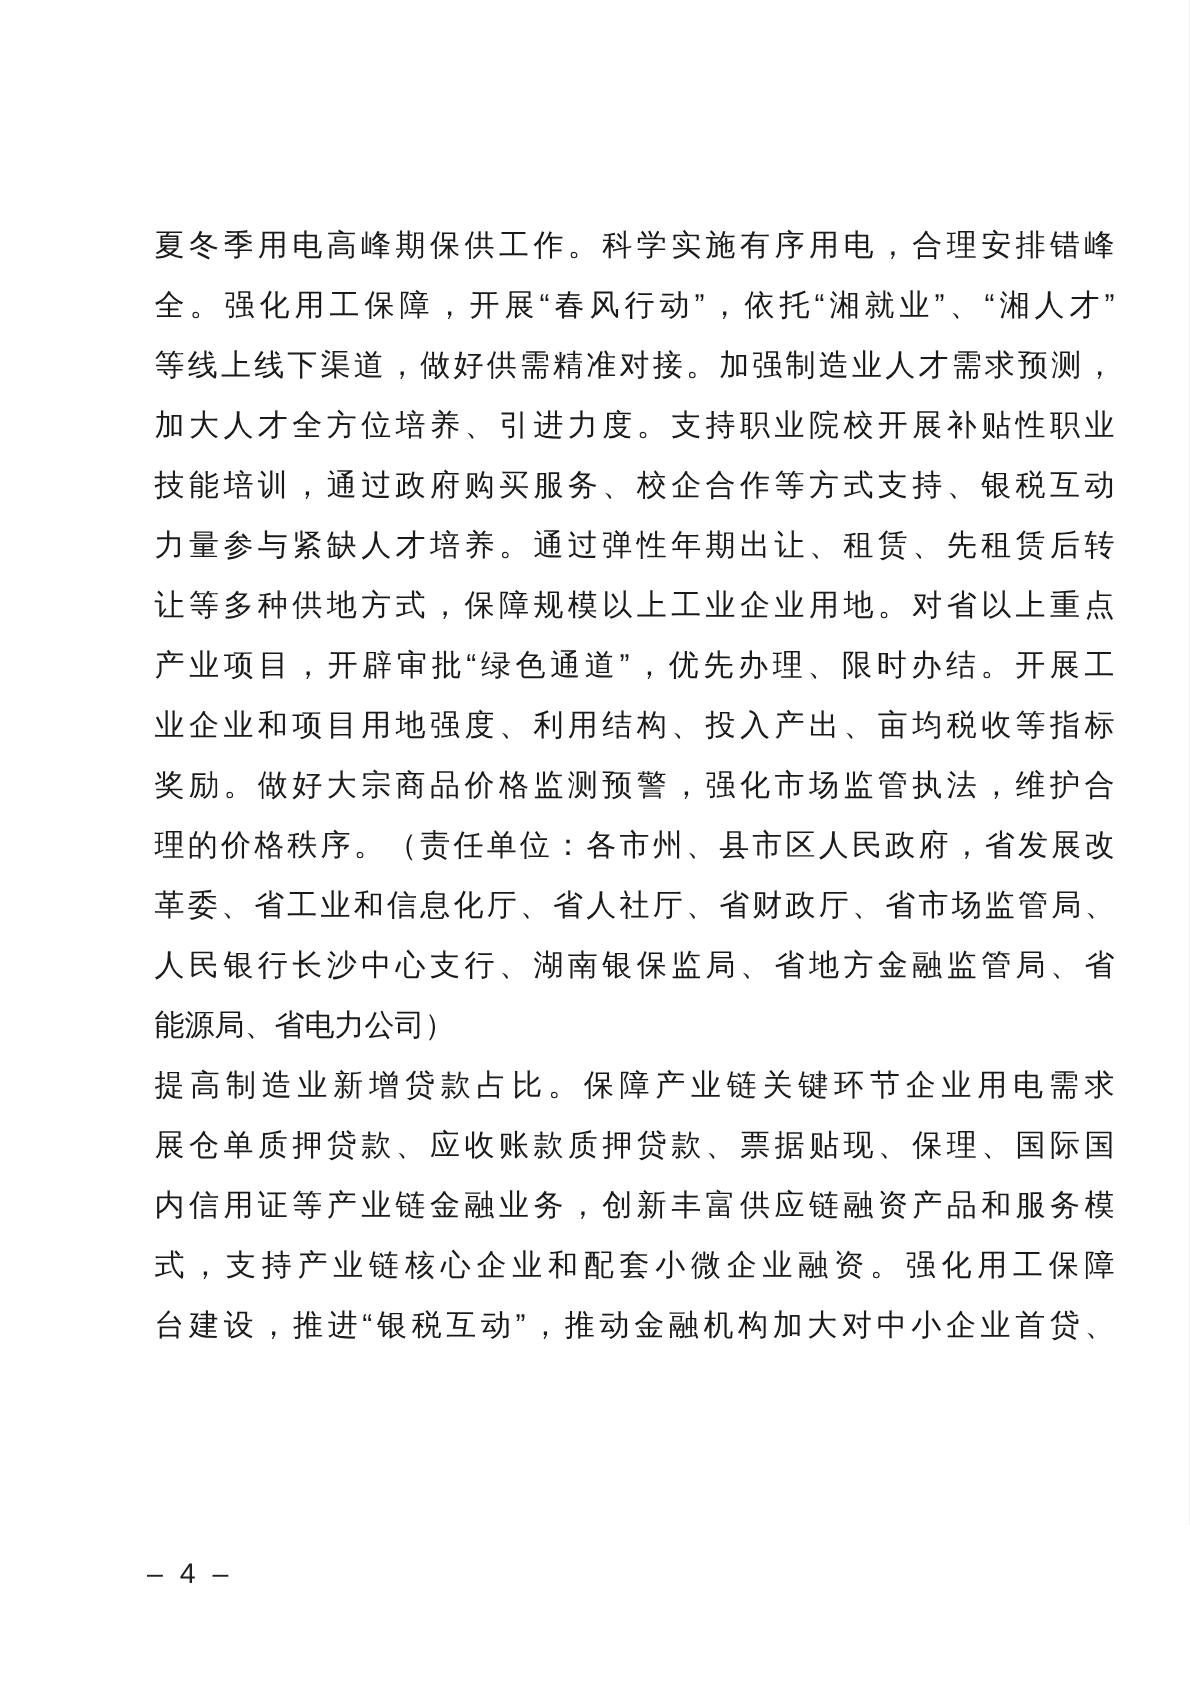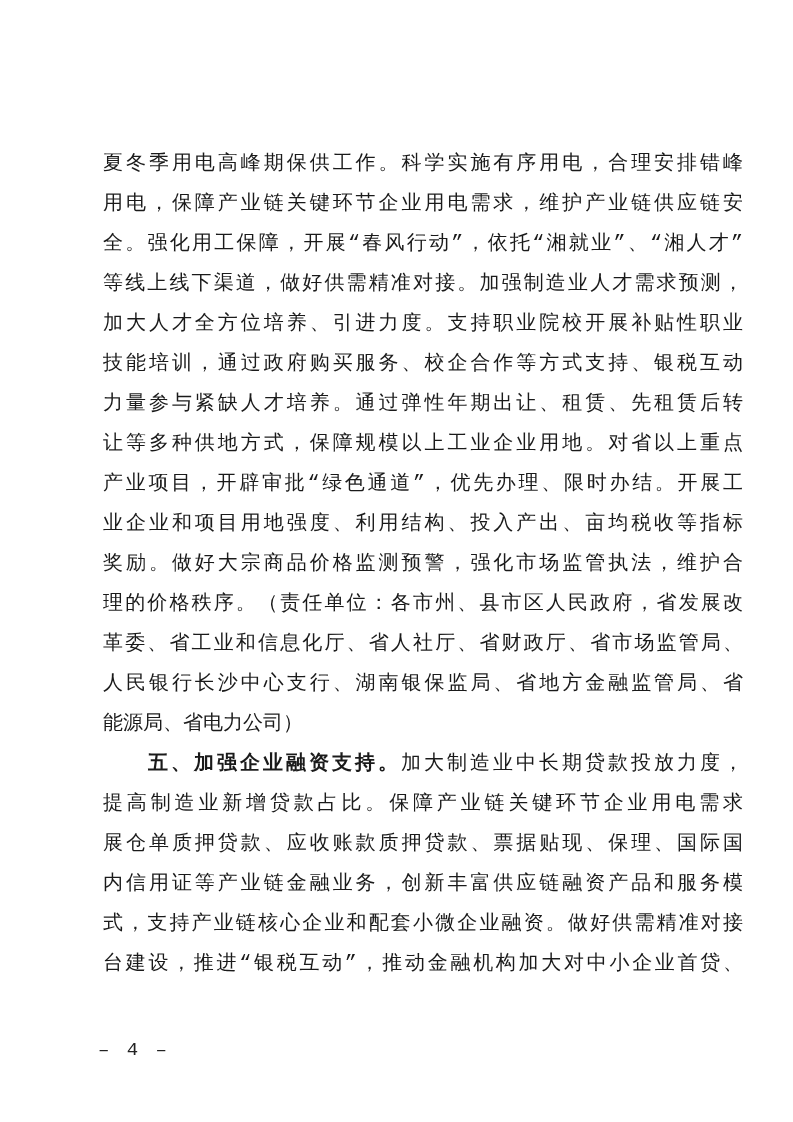--- a/index.html
+++ b/index.html
@@ -6,21 +6,21 @@
     margin: 0;
     padding: 0;
     background: #e8e8e8;
   }
   .page {
     position: relative;
     width: 793px;
     height: 1122px;
     margin: 0 auto;
     background: #ffffff;
-    font-family: Liberation Mono, monospace;
+    font-family: Liberation Sans, sans-serif;
     color: #1a1a1a;
     overflow: hidden;
   }
   .body-text {
     position: absolute;
     left: 103px;
     top: 144px;
     width: 640px;
   }
   .line {
@@ -53,35 +53,33 @@
     letter-spacing: 3px;
     color: #222222;
   }
 </style>
 </head>
 <body>
 
 <div class="page">
   <div class="body-text">
       <div class="line">夏冬季用电高峰期保供工作。科学实施有序用电，合理安排错峰</div>
-      <div class="line">用电，保障产业链关键环节企业用电需求，维护产业链供应链安</div>
       <div class="line">全。强化用工保障，开展“春风行动”，依托“湘就业”、“湘人才”</div>
       <div class="line">等线上线下渠道，做好供需精准对接。加强制造业人才需求预测，</div>
       <div class="line">加大人才全方位培养、引进力度。支持职业院校开展补贴性职业</div>
       <div class="line">技能培训，通过政府购买服务、校企合作等方式支持、银税互动</div>
       <div class="line">力量参与紧缺人才培养。通过弹性年期出让、租赁、先租赁后转</div>
       <div class="line">让等多种供地方式，保障规模以上工业企业用地。对省以上重点</div>
       <div class="line">产业项目，开辟审批“绿色通道”，优先办理、限时办结。开展工</div>
       <div class="line">业企业和项目用地强度、利用结构、投入产出、亩均税收等指标</div>
       <div class="line">奖励。做好大宗商品价格监测预警，强化市场监管执法，维护合</div>
       <div class="line">理的价格秩序。（责任单位：各市州、县市区人民政府，省发展改</div>
       <div class="line">革委、省工业和信息化厅、省人社厅、省财政厅、省市场监管局、</div>
       <div class="line">人民银行长沙中心支行、湖南银保监局、省地方金融监管局、省</div>
       <div class="line nojust">能源局、省电力公司）</div>
-      <div class="line"><span class="indent"></span><span class="bold">五、加强企业融资支持。</span>加大制造业中长期贷款投放力度，</div>
       <div class="line">提高制造业新增贷款占比。保障产业链关键环节企业用电需求</div>
       <div class="line">展仓单质押贷款、应收账款质押贷款、票据贴现、保理、国际国</div>
       <div class="line">内信用证等产业链金融业务，创新丰富供应链融资产品和服务模</div>
-      <div class="line">式，支持产业链核心企业和配套小微企业融资。做好供需精准对接</div>
+      <div class="line">式，支持产业链核心企业和配套小微企业融资。强化用工保障</div>
       <div class="line">台建设，推进“银税互动”，推动金融机构加大对中小企业首贷、</div>
     </div>
   <div class="footer">– 4 –</div>
 </div>
 
 </body></html>

